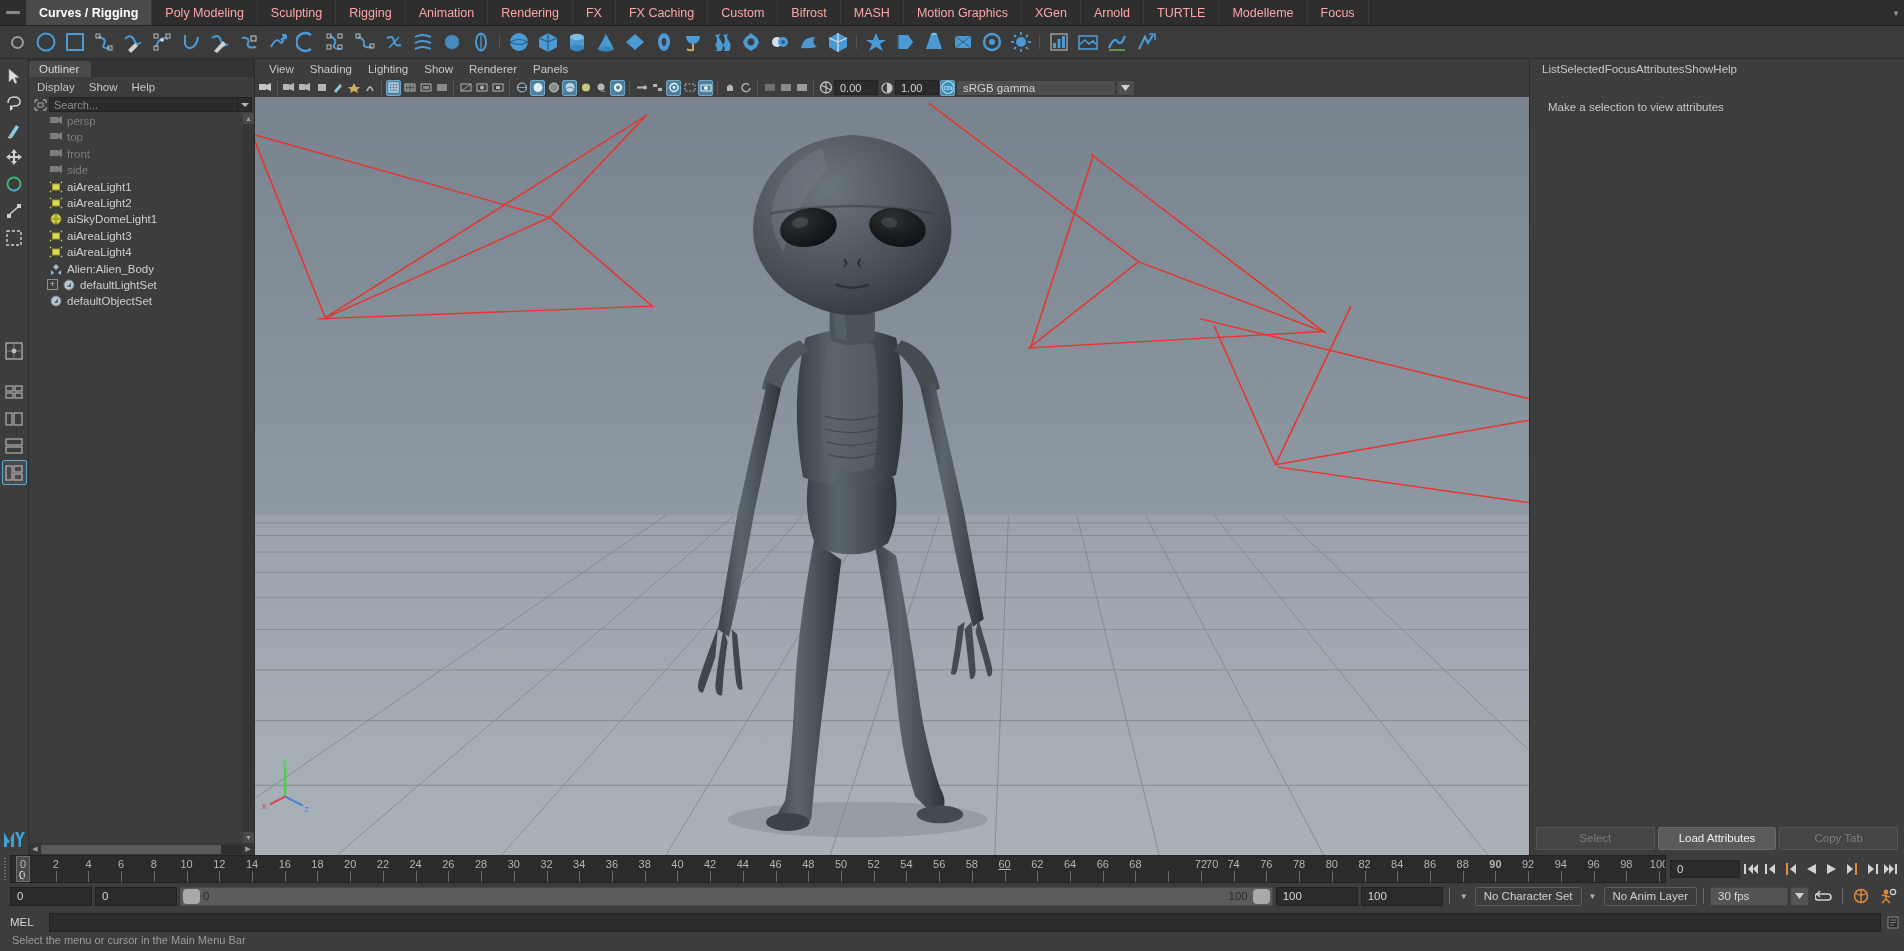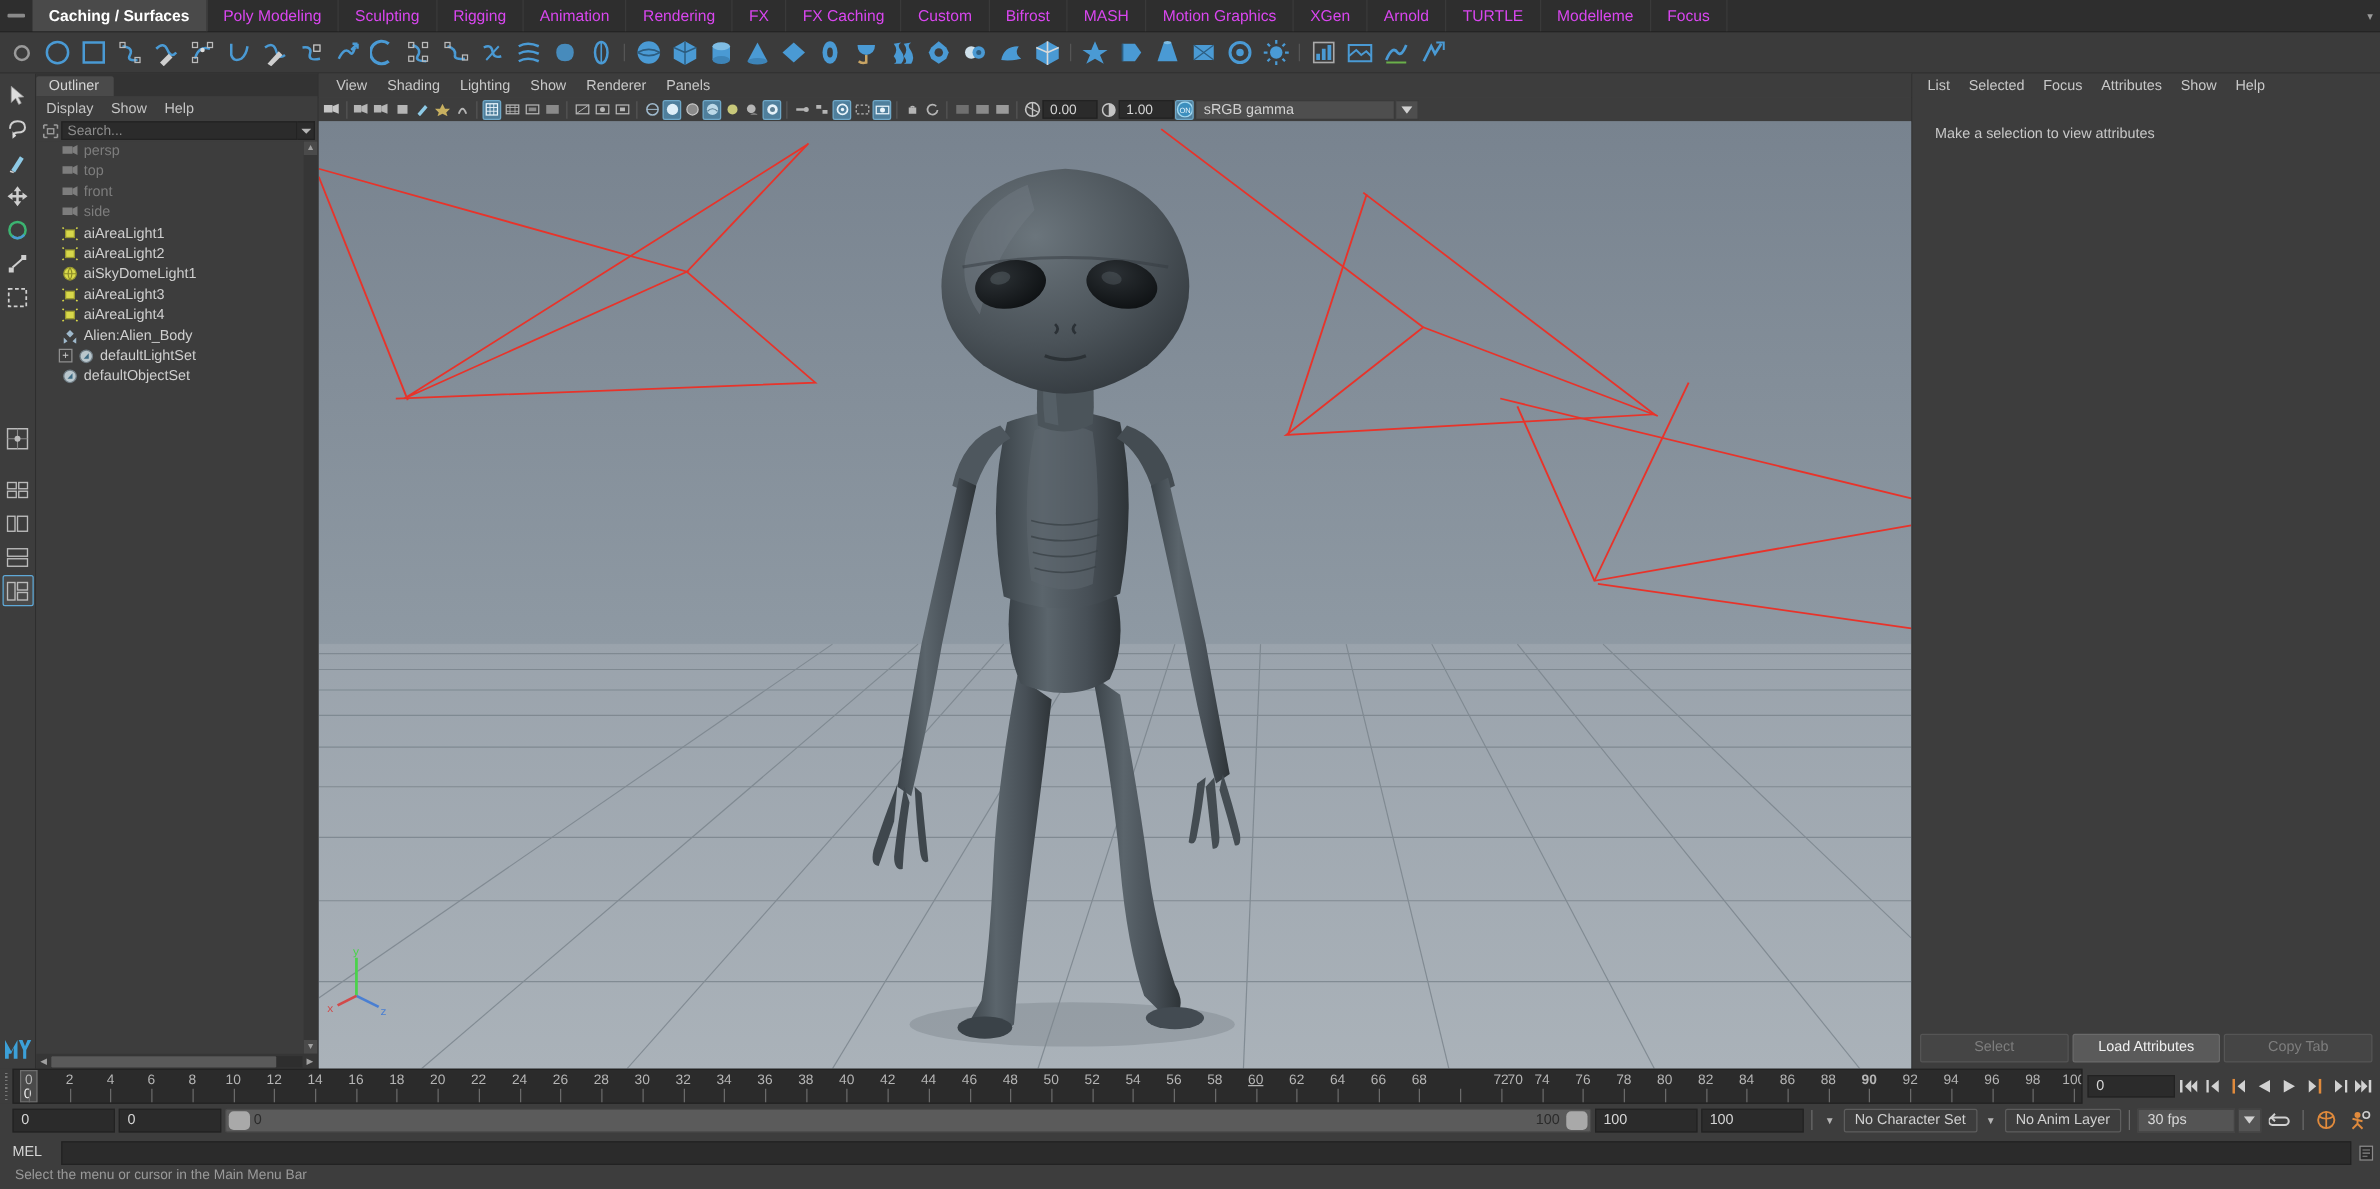--- a/index.html
+++ b/index.html
@@ -14,21 +14,21 @@
 
   
   .tabrow {
     height:26px; background:#2e2e2e; display:flex; align-items:stretch;
     border-bottom:1px solid #222;
   }
   .tab-handle { width:26px; display:flex; align-items:center; justify-content:center; }
   .tab-handle .bar { width:14px; height:3px; background:#8a8a8a; border-radius:1px; }
   .tab {
     padding:0 13px; display:flex; align-items:center; font-size:12.5px;
-    color:#d946ef; border-right:1px solid #3a3a3a; white-space:nowrap; cursor:default;
+    color:#fca5a5; border-right:1px solid #3a3a3a; white-space:nowrap; cursor:default;
   }
   .tab.active { color:#fff; background:#4a4a4a; font-weight:bold; }
   .tabrow-spacer { flex:1; border-right:none; }
   .tabrow-caret { width:16px; display:flex; align-items:center; justify-content:center; color:#9a9a9a; font-size:9px; }
 
   
   .shelf {
     height:33px; background:#3b3b3b; display:flex; align-items:center;
     border-bottom:1px solid #2b2b2b; padding-left:2px;
   }
@@ -96,21 +96,21 @@
   .vnum { height:15px; width:44px; background:#2b2b2b; border:1px solid #222; color:#d5d5d5;
           font-size:11px; display:flex; align-items:center; padding-left:5px; }
   .vcs { height:16px; flex:0 0 auto; width:160px; background:#4e4e4e; border:1px solid #3a3a3a;
          display:flex; align-items:center; padding-left:6px; font-size:11.5px; color:#d0d0d0; }
   .vcs-caret { width:18px; height:16px; background:#4e4e4e; border:1px solid #3a3a3a; border-left:none;
                display:flex; align-items:center; justify-content:center; }
   .viewport { flex:1; position:relative; overflow:hidden; background:linear-gradient(#7d8894 0%, #8e99a3 45%, #9aa3ac 55%, #9aa3ac 100%); }
 
   
   .attr { width:374px; background:#3d3d3d; display:flex; flex-direction:column; }
-  .attr-menu { height:20px; display:flex; align-items:center; gap:15px; padding-left:12px;
+  .attr-menu { height:20px; display:flex; align-items:center; padding-left:12px;
                font-size:11.5px; color:#c8c8c8; }
   .attr-menu span { cursor:default; }
   .attr-body { flex:1; padding:22px 0 0 18px; }
   .attr-msg { font-size:11.5px; color:#c8c8c8; }
   .attr-buttons { height:30px; display:flex; align-items:center; gap:3px; padding:0 6px 4px 6px; }
   .abtn { flex:1; height:23px; display:flex; align-items:center; justify-content:center;
           background:#454545; border:1px solid #555; font-size:11.5px; color:#7e7e7e; border-radius:2px; cursor:default; }
   .abtn.enabled { background:#5a5a5a; color:#f0f0f0; border-color:#6a6a6a; }
 
   
@@ -158,21 +158,21 @@
 </head>
 <body>
 
 <div class="app">
 
   <div class="tabrow">
     <div class="tab-handle">
         <div class="bar"></div>
       </div>
     <div class="tab active">
-        <span>Caching / Surfaces</span>
+        <span>Curves / Rigging</span>
       </div>
     <div class="tab">
         <span>Poly Modeling</span>
       </div>
     <div class="tab">
         <span>Sculpting</span>
       </div>
     <div class="tab">
         <span>Rigging</span>
       </div>

